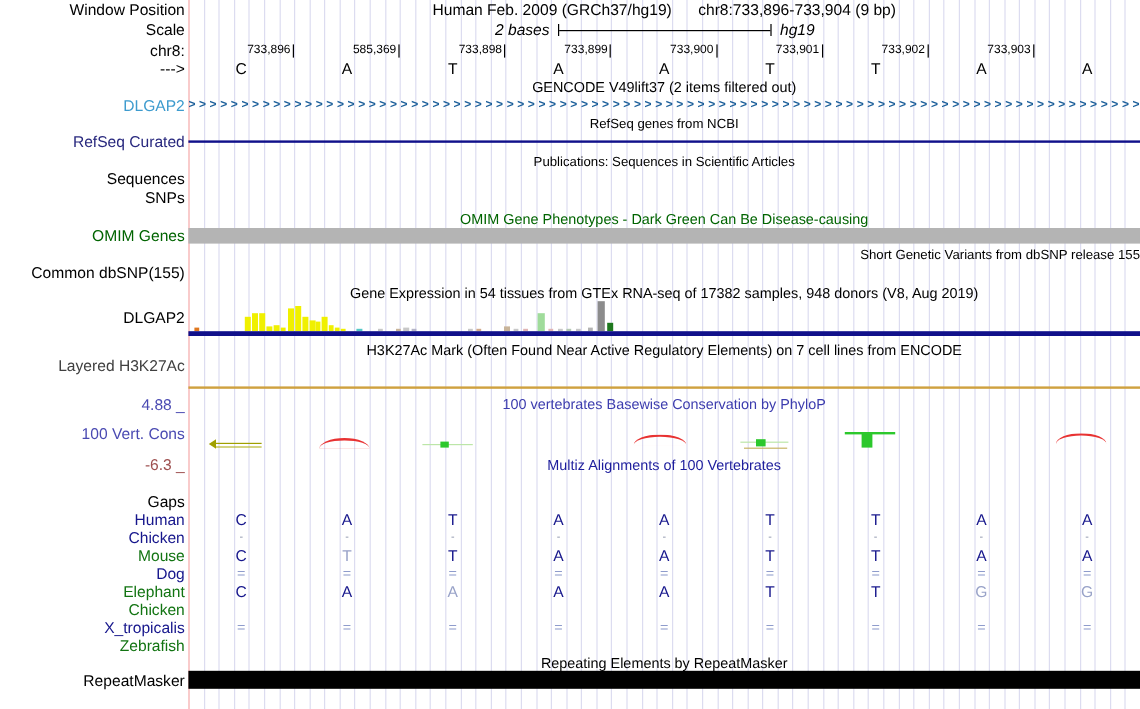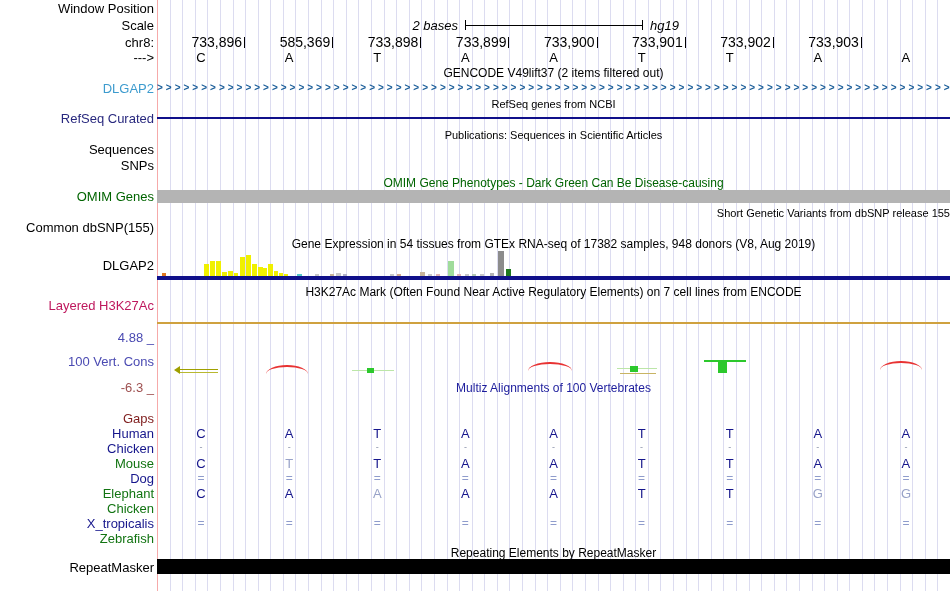--- a/index.html
+++ b/index.html
@@ -11,21 +11,21 @@
          font-size:12px;white-space:nowrap;}
   .title.small{font-size:11px;}
   .title.omim{color:#006400;}
   .title.phylop{color:#3c3cae;}
   .title.multiz{color:#1c1c9c;}
   .cell{position:absolute;transform:translate(-50%,-50%);font-size:13px;white-space:nowrap;}
   .cell.base{color:#16168c;}
   .cell.base.light{color:#98a2c8;}
   .cell.equals{color:#8f9ccc;font-size:12px;}
   .cell.dash{color:#8890a8;font-size:9px;}
-  .posnum{position:absolute;transform:translateY(-50%);font-size:14px;white-space:nowrap;}
+  .posnum{position:absolute;transform:translateY(-50%);font-size:10px;white-space:nowrap;}
   .postick{position:absolute;width:1px;height:11px;background:#000;}
   .hbar{position:absolute;left:157px;width:793px;}
   .scalebar{position:absolute;left:465px;top:20px;width:176px;height:10px;
             border-left:1px solid #000;border-right:1px solid #000;}
   .scalebar::after{content:"";position:absolute;left:0;right:0;top:50%;border-top:1px solid #000;}
   .scaletext{position:absolute;transform:translateY(-50%);font-size:13px;white-space:nowrap;font-style:italic;}
   #gencode-arrows{position:absolute;left:157px;top:82px;width:793px;height:12px;line-height:12px;
                   overflow:hidden;color:#1c5f9a;font-weight:bold;font-size:10px;letter-spacing:3px;}
   .gtex-bar{position:absolute;}
   .cons-arc{position:absolute;height:7px;border-top:2px solid;border-radius:50% 50% 0 0 / 100% 100% 0 0;}
@@ -101,20 +101,24 @@
       <div class="vline" style="left: 874.476px; background: rgb(220, 220, 240);"></div>
       <div class="vline" style="left: 887.063px; background: rgb(220, 220, 240);"></div>
       <div class="vline" style="left: 899.651px; background: rgb(220, 220, 240);"></div>
       <div class="vline" style="left: 912.238px; background: rgb(220, 220, 240);"></div>
       <div class="vline" style="left: 924.825px; background: rgb(220, 220, 240);"></div>
       <div class="vline" style="left: 937.413px; background: rgb(220, 220, 240);"></div>
     </div>
 
   <div class="vline" id="margin-line" style="left: 157px; background: rgb(246, 170, 170);"></div>
 
+  <div class="header-row">
+    <span>Human Feb. 2009 (GRCh37/hg19)</span>
+    <span>chr8:733,896-733,904 (9 bp)</span>
+  </div>
 
   <span class="scaletext" style="right:492px;top:25px;">2 bases</span>
   <div class="scalebar"></div>
   <span class="scaletext" style="left:650px;top:25px;">hg19</span>
 
   <div id="ruler">
       <div class="posnum" style="right: 707.889px; top: 42px;">733,896</div>
       <div class="postick" style="left: 244.111px; top: 37px;"></div>
       <div class="posnum" style="right: 619.778px; top: 42px;">585,369</div>
       <div class="postick" style="left: 332.222px; top: 37px;"></div>
@@ -144,20 +148,21 @@
       <div class="cell" style="left: 905.944px; top: 57px; color: rgb(0, 0, 0);">A</div>
     </div>
 
   <div class="title" style="top:73px;">GENCODE V49lift37 (2 items filtered out)</div>
   <div class="title small" style="top:104px;">RefSeq genes from NCBI</div>
   <div class="title small" style="top:135px;">Publications: Sequences in Scientific Articles</div>
   <div class="title omim" style="top:183px;">OMIM Gene Phenotypes - Dark Green Can Be Disease-causing</div>
   <div class="title small" style="top:213px;text-align:right;">Short Genetic Variants from dbSNP release 155</div>
   <div class="title" style="top:244px;">Gene Expression in 54 tissues from GTEx RNA-seq of 17382 samples, 948 donors (V8, Aug 2019)</div>
   <div class="title" style="top:292px;">H3K27Ac Mark (Often Found Near Active Regulatory Elements) on 7 cell lines from ENCODE</div>
+  <div class="title phylop" style="top:337px;">100 vertebrates Basewise Conservation by PhyloP</div>
   <div class="title multiz" style="top:388px;">Multiz Alignments of 100 Vertebrates</div>
   <div class="title" style="top:553px;">Repeating Elements by RepeatMasker</div>
 
   <div id="gencode-arrows" style="color: rgb(28, 95, 154);">&gt;&gt;&gt;&gt;&gt;&gt;&gt;&gt;&gt;&gt;&gt;&gt;&gt;&gt;&gt;&gt;&gt;&gt;&gt;&gt;&gt;&gt;&gt;&gt;&gt;&gt;&gt;&gt;&gt;&gt;&gt;&gt;&gt;&gt;&gt;&gt;&gt;&gt;&gt;&gt;&gt;&gt;&gt;&gt;&gt;&gt;&gt;&gt;&gt;&gt;&gt;&gt;&gt;&gt;&gt;&gt;&gt;&gt;&gt;&gt;&gt;&gt;&gt;&gt;&gt;&gt;&gt;&gt;&gt;&gt;&gt;&gt;&gt;&gt;&gt;&gt;&gt;&gt;&gt;&gt;&gt;&gt;&gt;&gt;&gt;&gt;&gt;&gt;&gt;&gt;&gt;&gt;&gt;&gt;&gt;&gt;&gt;&gt;&gt;&gt;&gt;&gt;&gt;&gt;&gt;&gt;&gt;&gt;&gt;&gt;</div>
 
   <div class="hbar" id="refseq-line" style="top: 117px; height: 2px; background: rgb(16, 16, 138);"></div>
 
   <div class="hbar" id="omim-bar" style="top: 190px; height: 13px; background: rgb(180, 180, 180);"></div>
 
   <div id="gtex-bars">
@@ -280,25 +285,25 @@
       <div class="label" style="right: 796px; top: 25px; color: rgb(0, 0, 0);">Scale</div>
       <div class="label" style="right: 796px; top: 42px; color: rgb(0, 0, 0);">chr8:</div>
       <div class="label" style="right: 796px; top: 57px; color: rgb(0, 0, 0);">---&gt;</div>
       <div class="label" style="right: 796px; top: 88px; color: rgb(61, 155, 206);">DLGAP2</div>
       <div class="label" style="right: 796px; top: 118px; color: rgb(40, 40, 126);">RefSeq Curated</div>
       <div class="label" style="right: 796px; top: 149px; color: rgb(0, 0, 0);">Sequences</div>
       <div class="label" style="right: 796px; top: 165px; color: rgb(0, 0, 0);">SNPs</div>
       <div class="label" style="right: 796px; top: 196px; color: rgb(0, 100, 0);">OMIM Genes</div>
       <div class="label" style="right: 796px; top: 227px; color: rgb(0, 0, 0);">Common dbSNP(155)</div>
       <div class="label" style="right: 796px; top: 265px; color: rgb(0, 0, 0);">DLGAP2</div>
-      <div class="label" style="right: 796px; top: 305px; color: #be185d; margin-left: 18px;">Layered H3K27Ac</div>
+      <div class="label" style="right: 796px; top: 305px; color: #404040; margin-left: 18px;">Layered H3K27Ac</div>
       <div class="label" style="right: 796px; top: 337px; color: rgb(74, 74, 178);">4.88 _</div>
       <div class="label" style="right: 796px; top: 361px; color: rgb(74, 74, 178);">100 Vert. Cons</div>
       <div class="label" style="right: 796px; top: 387px; color: rgb(158, 80, 80);">-6.3 _</div>
-      <div class="label" style="right: 796px; top: 418px; color: #7f1d1d;">Gaps</div>
+      <div class="label" style="right: 796px; top: 418px; color: #000000;">Gaps</div>
       <div class="label" style="right: 796px; top: 433px; color: rgb(22, 22, 140);">Human</div>
       <div class="label" style="right: 796px; top: 448px; color: rgb(22, 22, 140);">Chicken</div>
       <div class="label" style="right: 796px; top: 463px; color: rgb(18, 116, 18);">Mouse</div>
       <div class="label" style="right: 796px; top: 478px; color: rgb(22, 22, 140);">Dog</div>
       <div class="label" style="right: 796px; top: 493px; color: rgb(18, 116, 18);">Elephant</div>
       <div class="label" style="right: 796px; top: 508px; color: rgb(18, 116, 18);">Chicken</div>
       <div class="label" style="right: 796px; top: 523px; color: rgb(22, 22, 140);">X_tropicalis</div>
       <div class="label" style="right: 796px; top: 538px; color: rgb(18, 116, 18);">Zebrafish</div>
       <div class="label" style="right: 796px; top: 567px; color: rgb(0, 0, 0);">RepeatMasker</div>
     </div>

